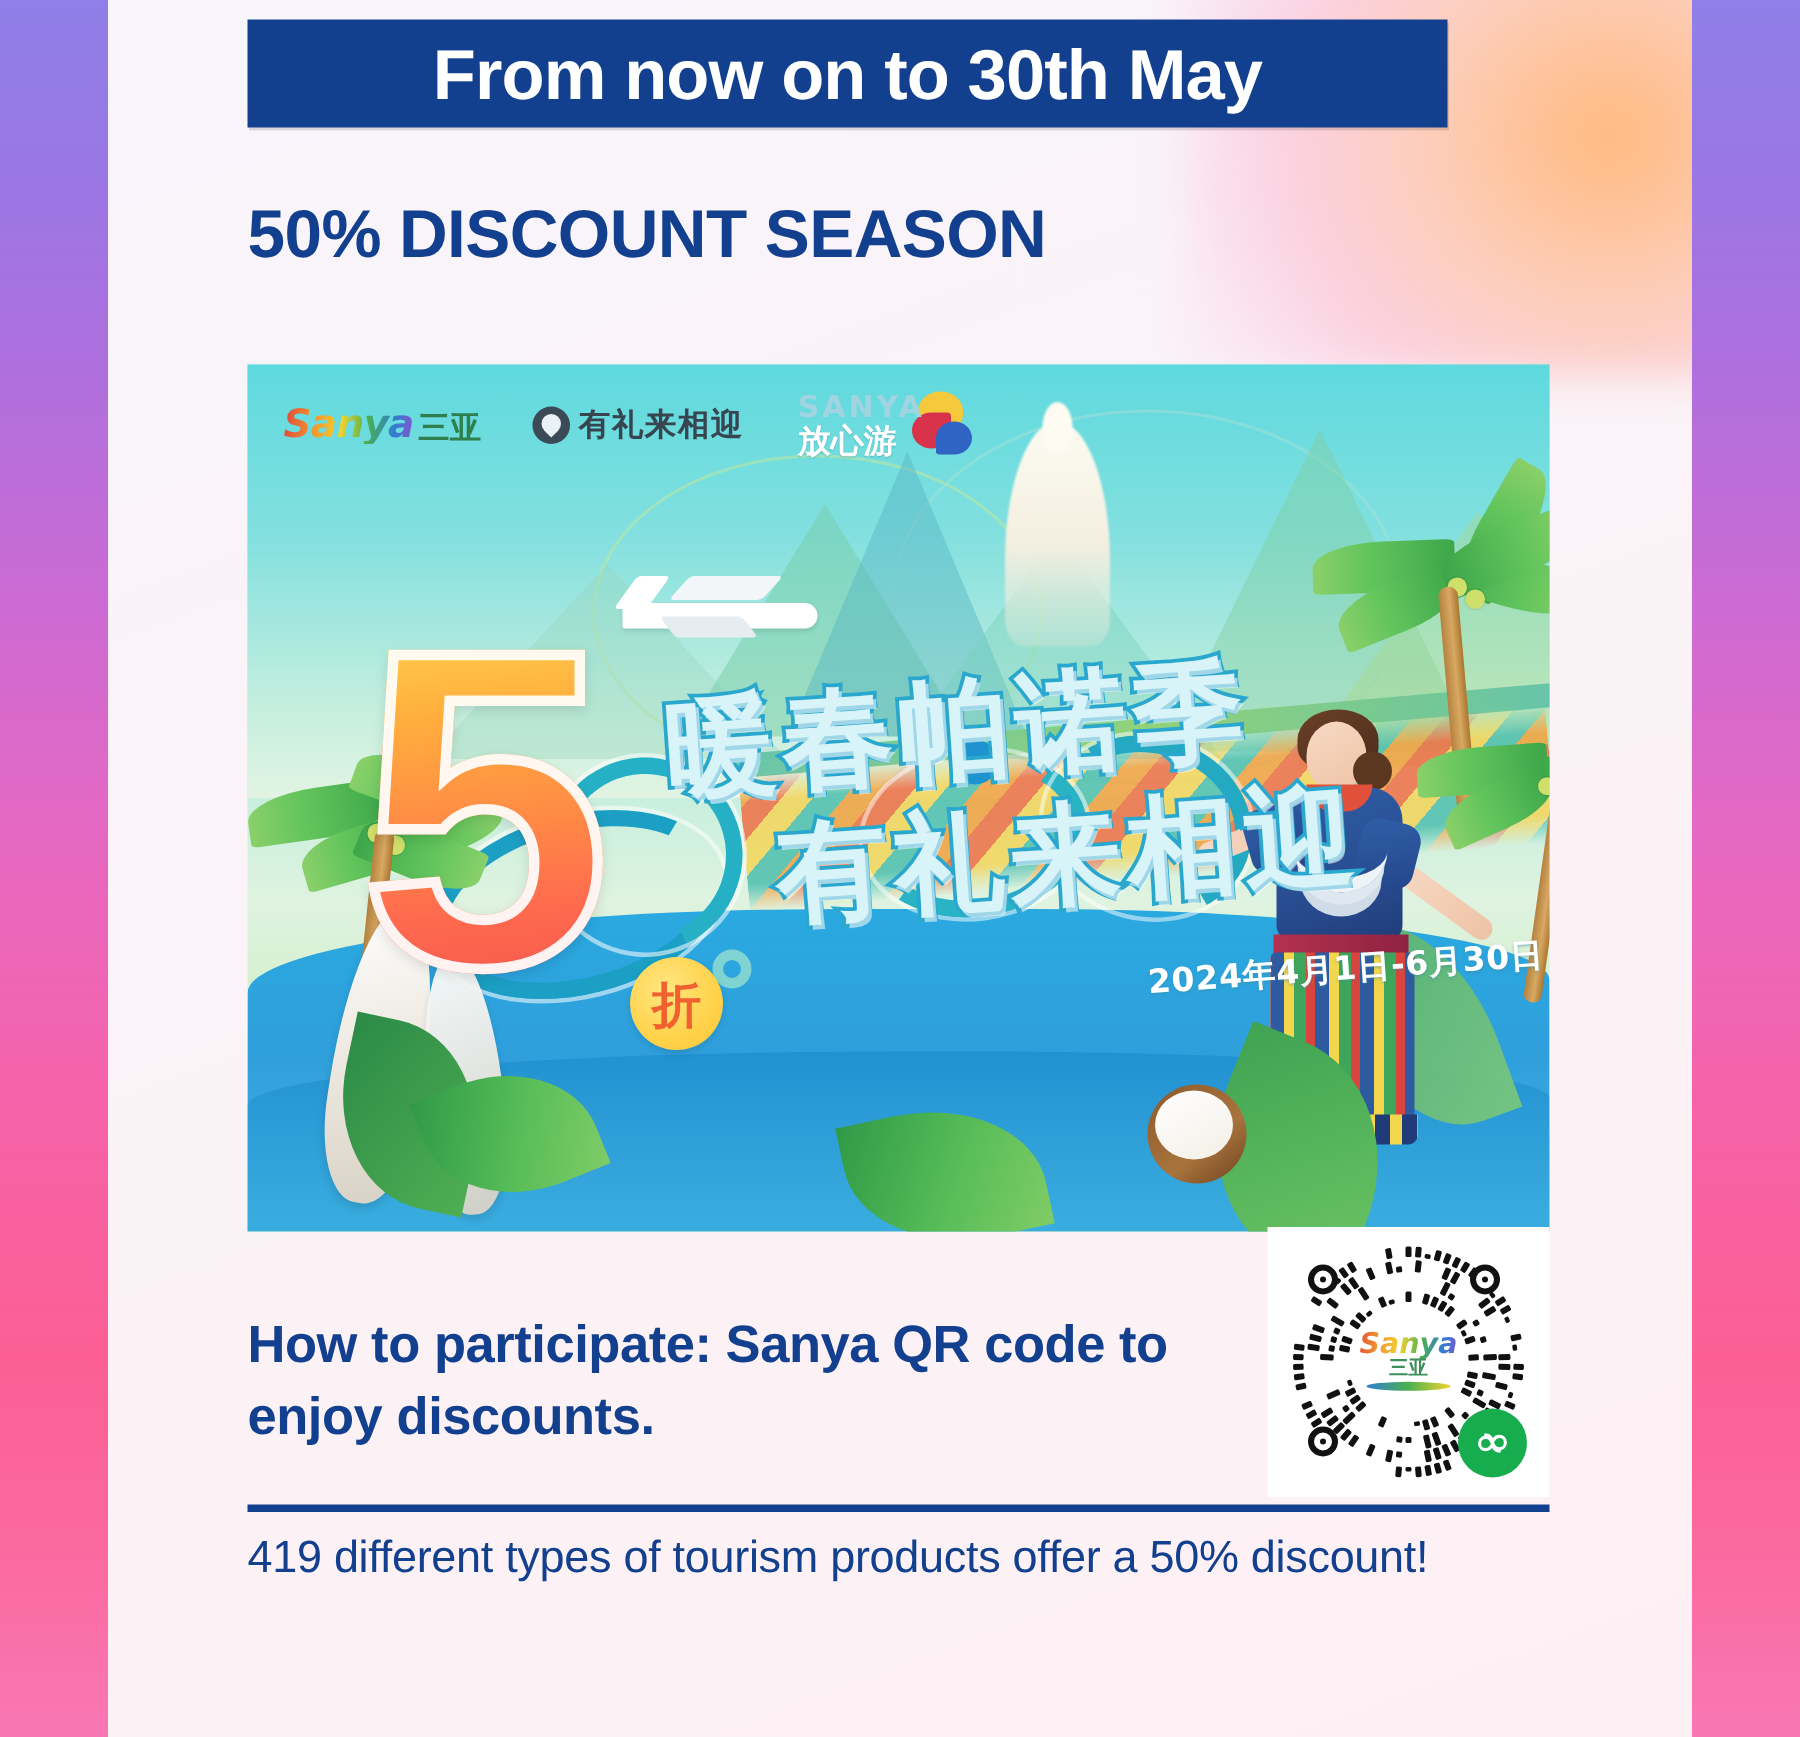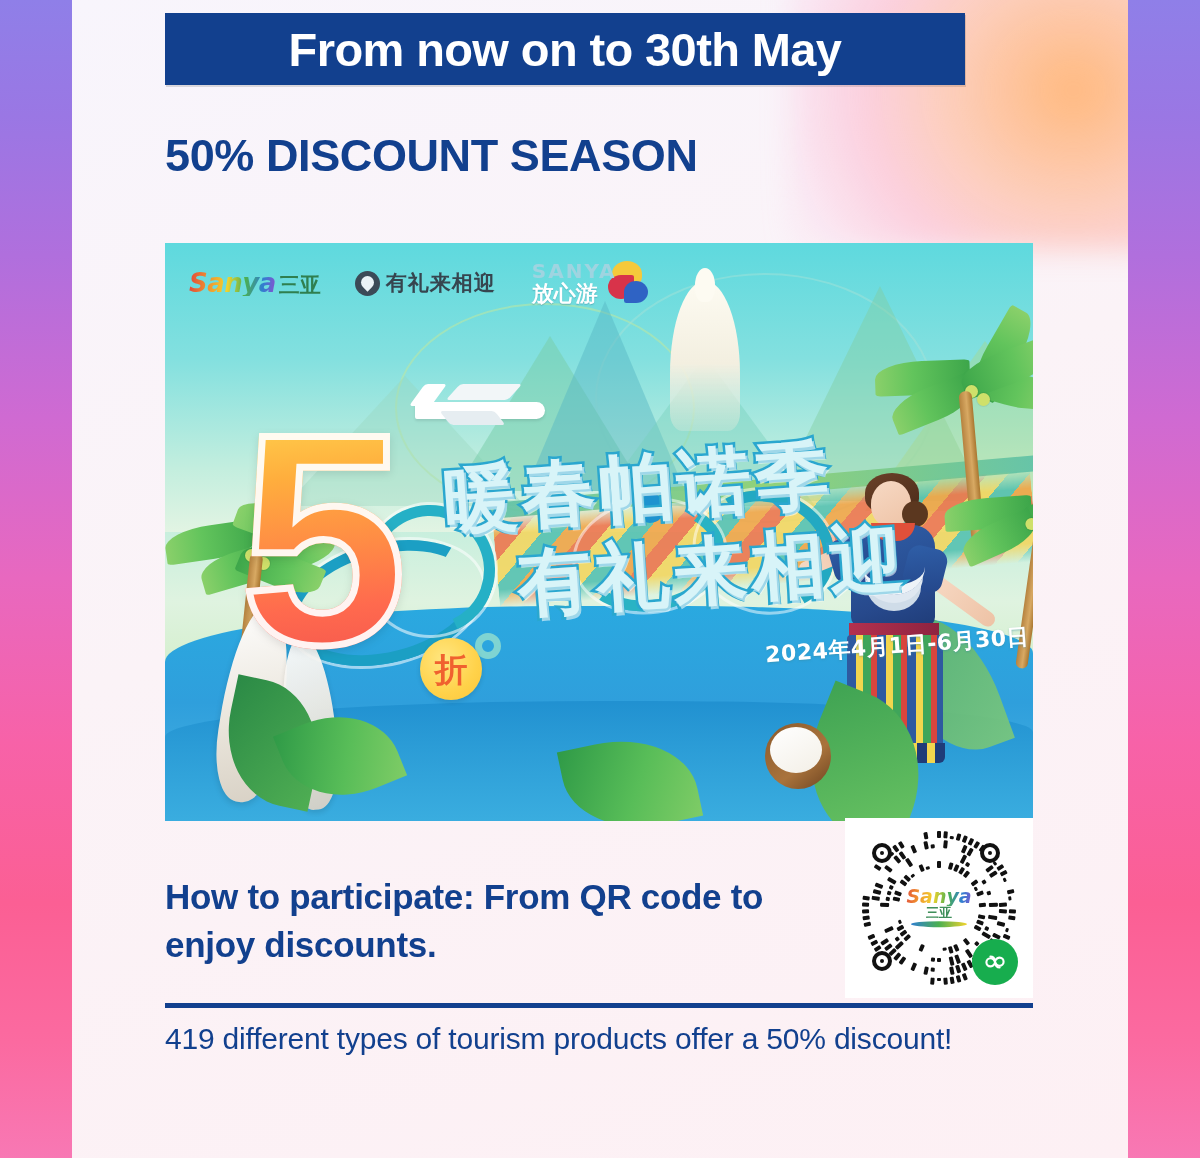--- a/index.html
+++ b/index.html
@@ -632,21 +632,21 @@
           <span class="blob-y"></span>
           <span class="blob-r"></span>
           <span class="blob-b"></span>
           <span class="en">SANYA</span>
           <span class="cn">放心游</span>
         </div>
       </div>
 
     </div>
 
-    <div class="howto">How to participate: From QR code to enjoy discounts.</div>
+    <div class="howto">How to participate: Sanya QR code to enjoy discounts.</div>
 
     <div class="qr-panel">
       <div class="qr">
         <div class="ring-marks">
             <i class="tick" style="height: 7px; transform: translate(-50%, 0px) rotate(23.48deg) translateY(40px);"></i>
             <i class="tick" style="height: 7px; transform: translate(-50%, 0px) rotate(46.96deg) translateY(40px);"></i>
             <i class="tick" style="height: 7px; transform: translate(-50%, 0px) rotate(54.78deg) translateY(40px);"></i>
             <i class="tick" style="height: 7px; transform: translate(-50%, 0px) rotate(62.61deg) translateY(40px);"></i>
             <i class="tick" style="height: 3.1px; transform: translate(-50%, 0px) rotate(70.43deg) translateY(40px);"></i>
             <i class="tick" style="height: 7px; transform: translate(-50%, 0px) rotate(101.74deg) translateY(40px);"></i>

